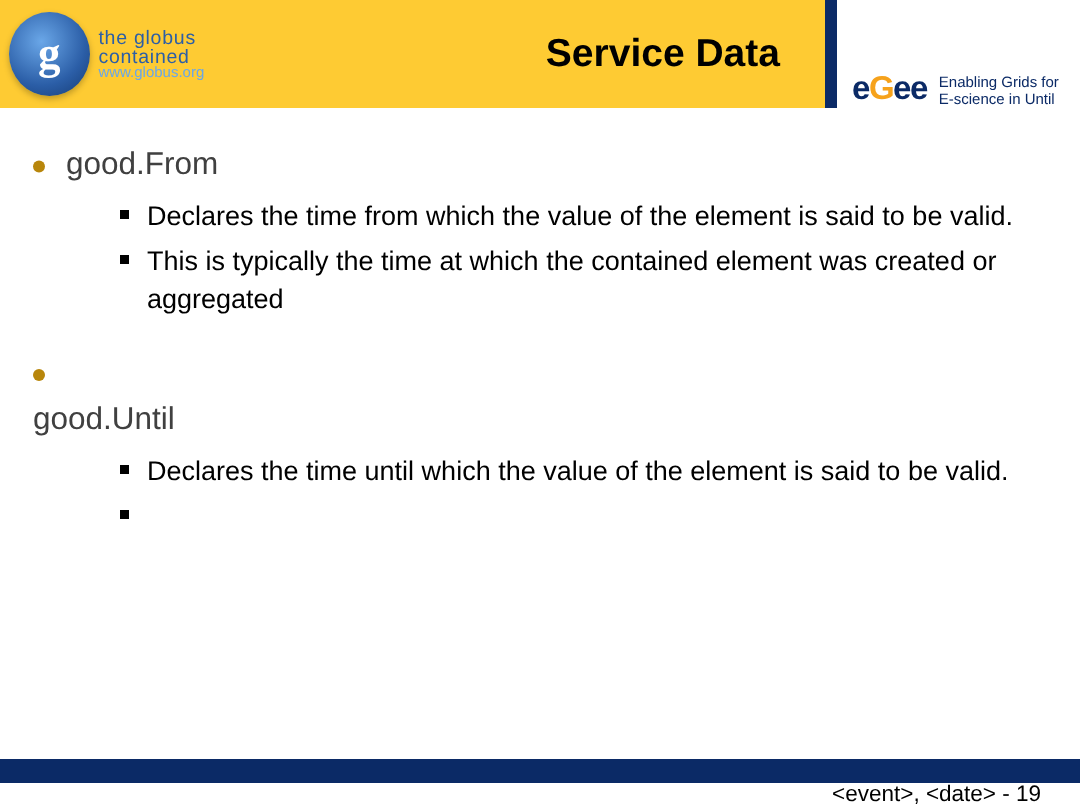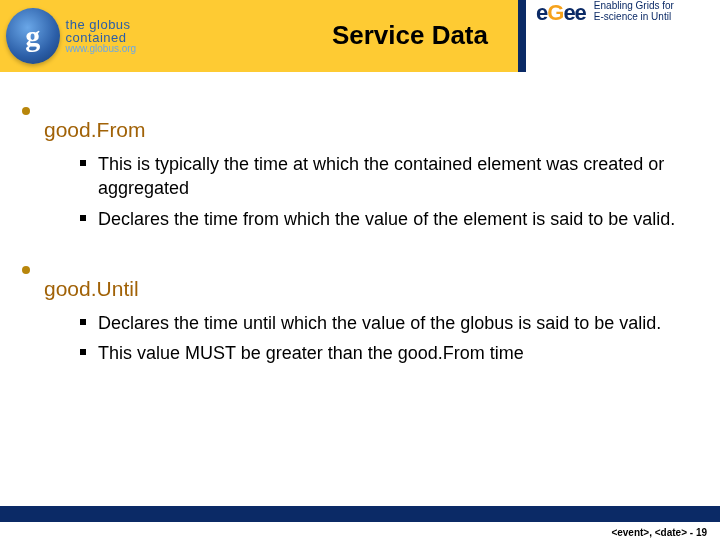--- a/index.html
+++ b/index.html
@@ -49,24 +49,24 @@
     color: #000;
     line-height: 1.15;
   }
 
   .sep {
     width: 8px;
     background: #0b2a66;
   }
 
   .logo-egee {
-    width: 194px;
+    width: 162px;
     background: #fff;
     display: flex;
-    align-items: flex-start;
+    align-items: flex-end;
     padding: 0 10px;
     gap: 8px;
   }
   .egee-mark {
     font-size: 22px;
     font-weight: bold;
     color: #0b2a66;
     letter-spacing: -1px;
   }
   .egee-mark .g1 { color: #0b2a66; }
@@ -91,22 +91,21 @@
   }
   .bullet-l1:first-child { margin-top: 8px; }
   .bullet-l1 .dot {
     width: 8px; height: 8px; border-radius: 50%;
     background: #b8860b;
     margin-top: 9px;
     flex: 0 0 auto;
   }
   .bullet-l1 .label {
     font-size: 21px;
-    color: #a16207;
-    margin-top: 20px;
+    color: #404040;
   }
   .sub {
     margin: 10px 0 18px 58px;
   }
   .bullet-l2 {
     display: flex;
     align-items: flex-start;
     gap: 12px;
     margin-bottom: 6px;
   }
@@ -124,23 +123,23 @@
 
   
   .footerbar {
     position: absolute;
     left: 0; right: 0; bottom: 18px;
     height: 16px;
     background: #0b2a66;
   }
   .footertext {
     position: absolute;
-    right: 13px; bottom: 2px;
-    font-size: 10px;
-    font-weight: bold;
+    right: 26px; bottom: 2px;
+    font-size: 15px;
+    font-weight: normal;
     color: #000;
   }
   .footertext .meta { color: #000; }
   .footertext .pg { color: #000; }
 </style>
 </head>
 <body>
 
 <div class="slide">
 
@@ -176,40 +175,39 @@
 
   <div class="body">
 
     <div class="bullet-l1">
       <div class="dot"></div>
       <div class="label">good.From</div>
     </div>
     <div class="sub">
       <div class="bullet-l2">
         <div class="sq"></div>
+        <div class="text">Declares the time from which the value of the element is said to be valid.</div>
+      </div>
+      <div class="bullet-l2">
+        <div class="sq"></div>
         <div class="text">This is typically the time at which the contained element was created or aggregated</div>
       </div>
-      <div class="bullet-l2">
-        <div class="sq"></div>
-        <div class="text">Declares the time from which the value of the element is said to be valid.</div>
-      </div>
-    </div>
-
-    <div class="bullet-l1" style="margin-top:26px;">
+    </div>
+
+    <div class="bullet-l1" style="margin-top:26px;flex-direction:column;">
       <div class="dot"></div>
       <div class="label">good.Until</div>
     </div>
     <div class="sub">
       <div class="bullet-l2">
         <div class="sq"></div>
-        <div class="text">Declares the time until which the value of the globus is said to be valid.</div>
-      </div>
-      <div class="bullet-l2">
-        <div class="sq"></div>
-        <div class="text">This value MUST be greater than the good.From time</div>
+        <div class="text">Declares the time until which the value of the element is said to be valid.</div>
+      </div>
+      <div class="bullet-l2">
+        <div class="sq"></div>
       </div>
     </div>
 
   </div>
 
   <div class="footerbar"></div>
   <div class="footertext">
     <span class="meta">&lt;event&gt;, &lt;date&gt;</span><span>  -  </span><span class="pg">19</span>
   </div>
 

